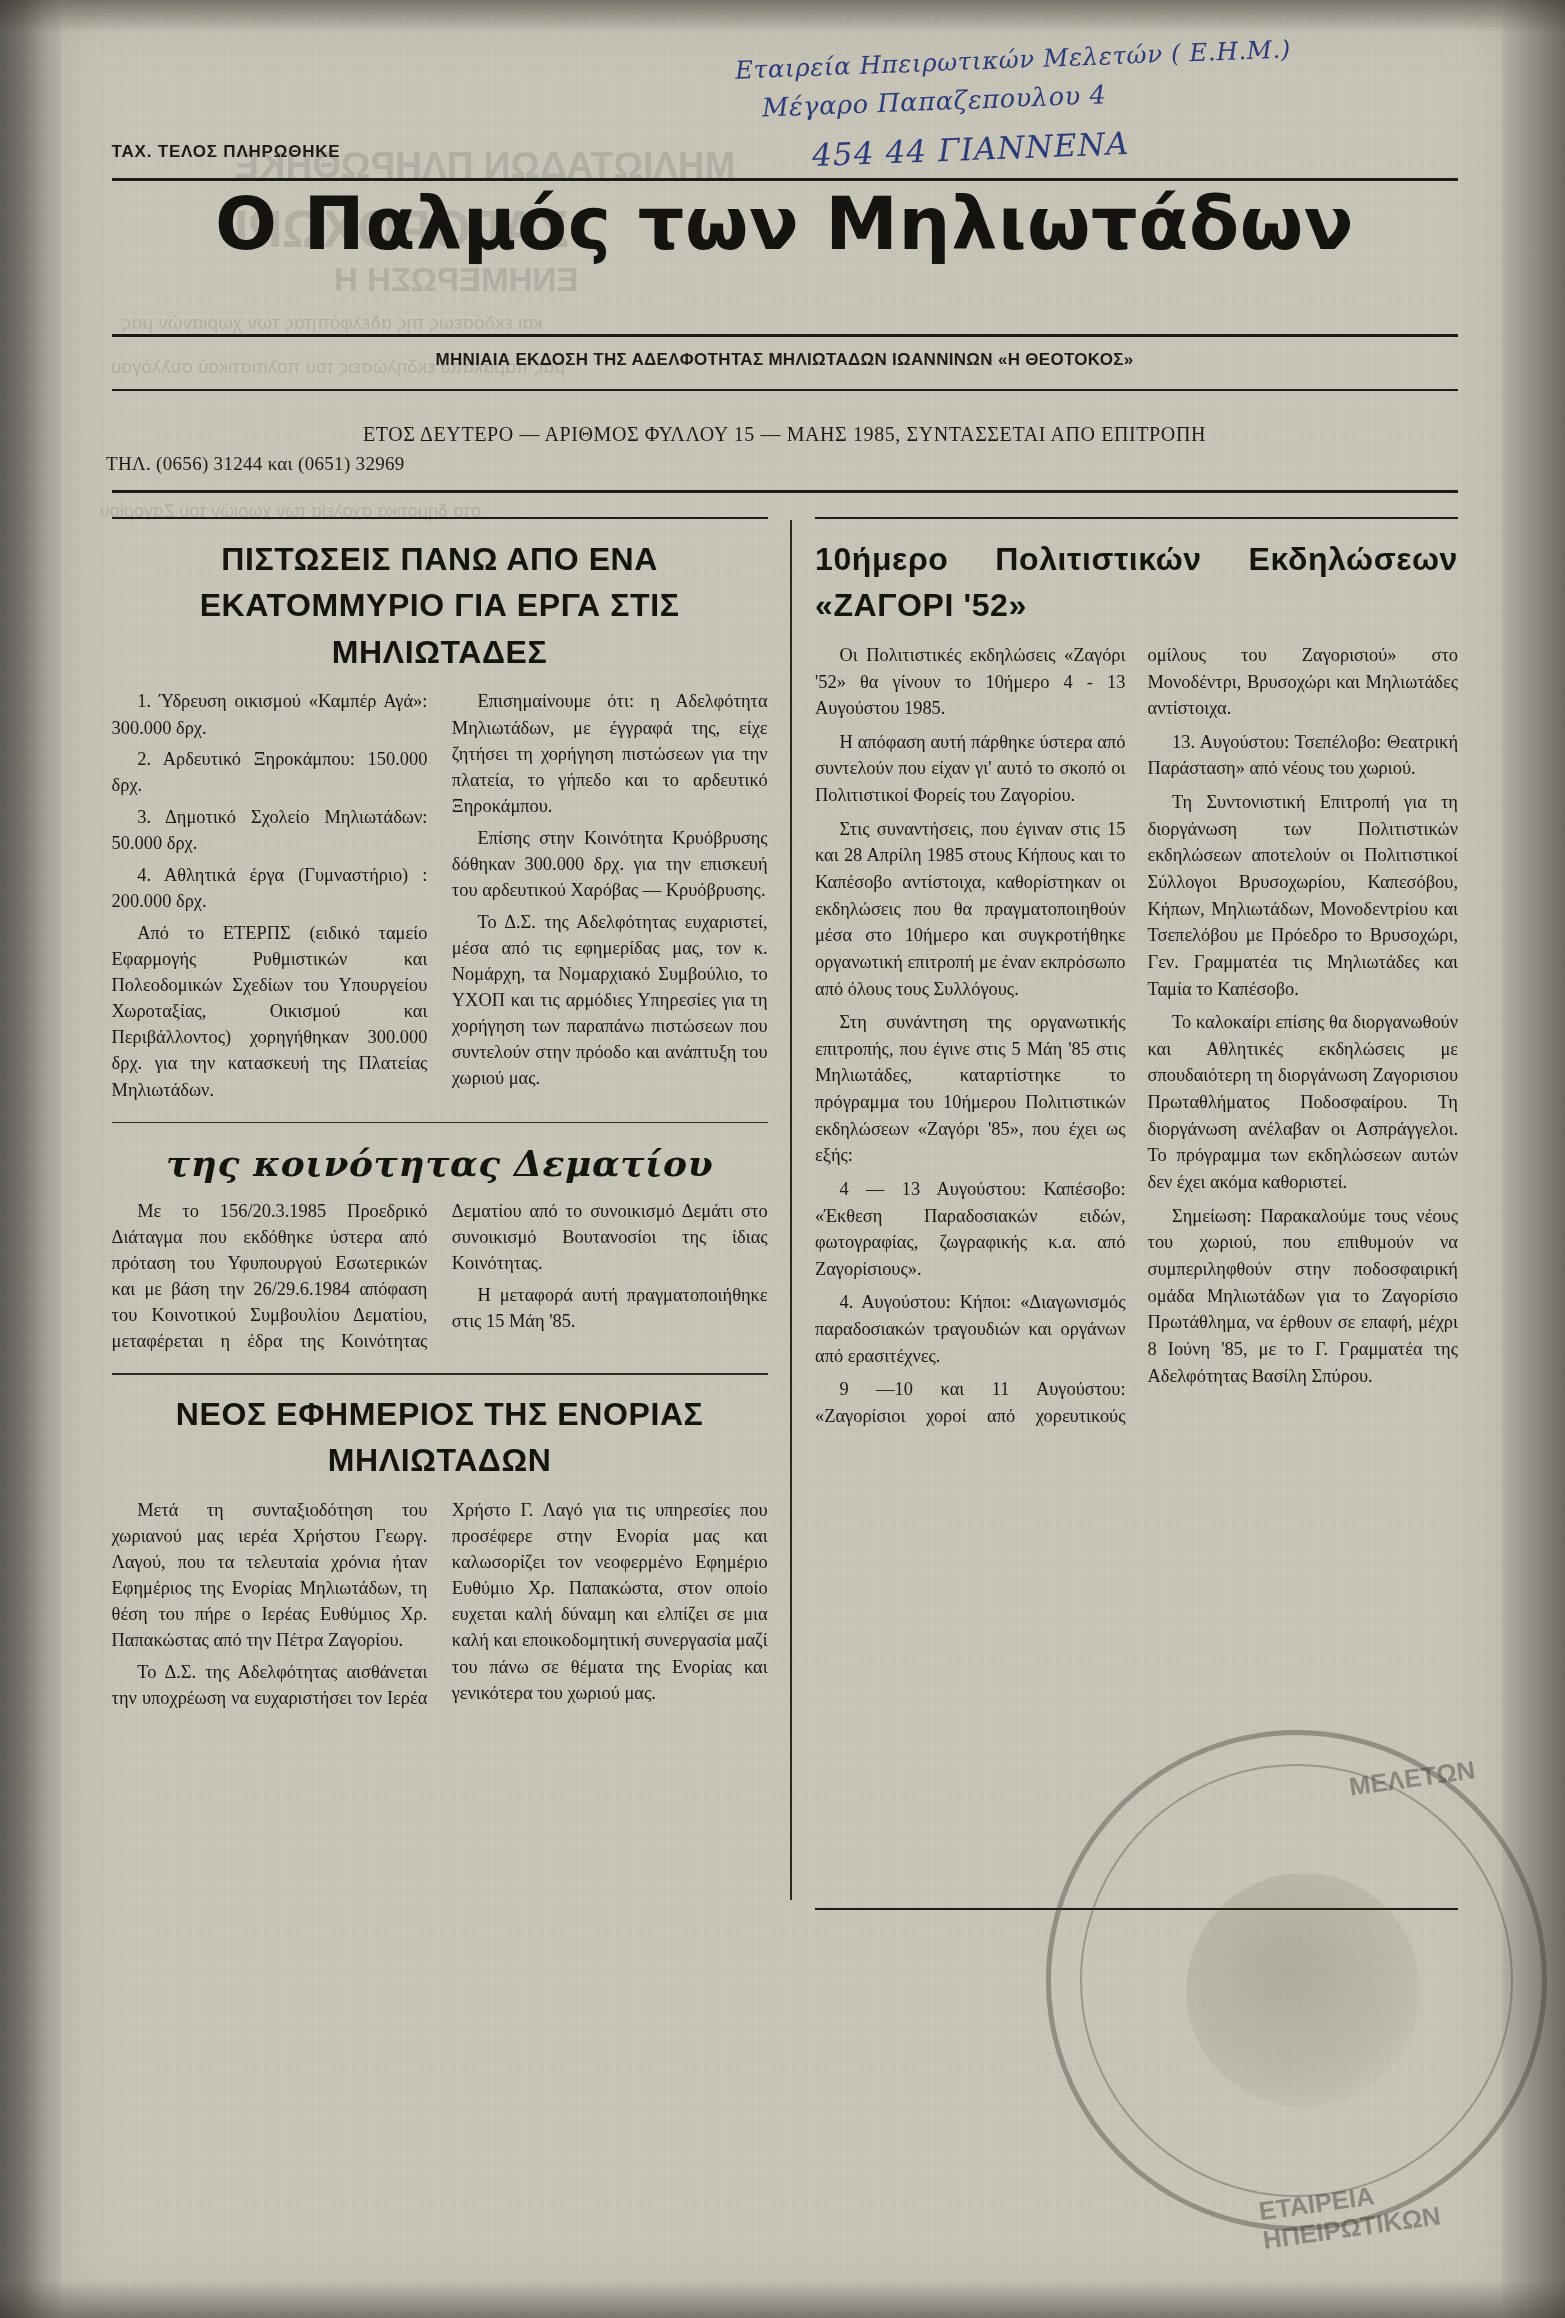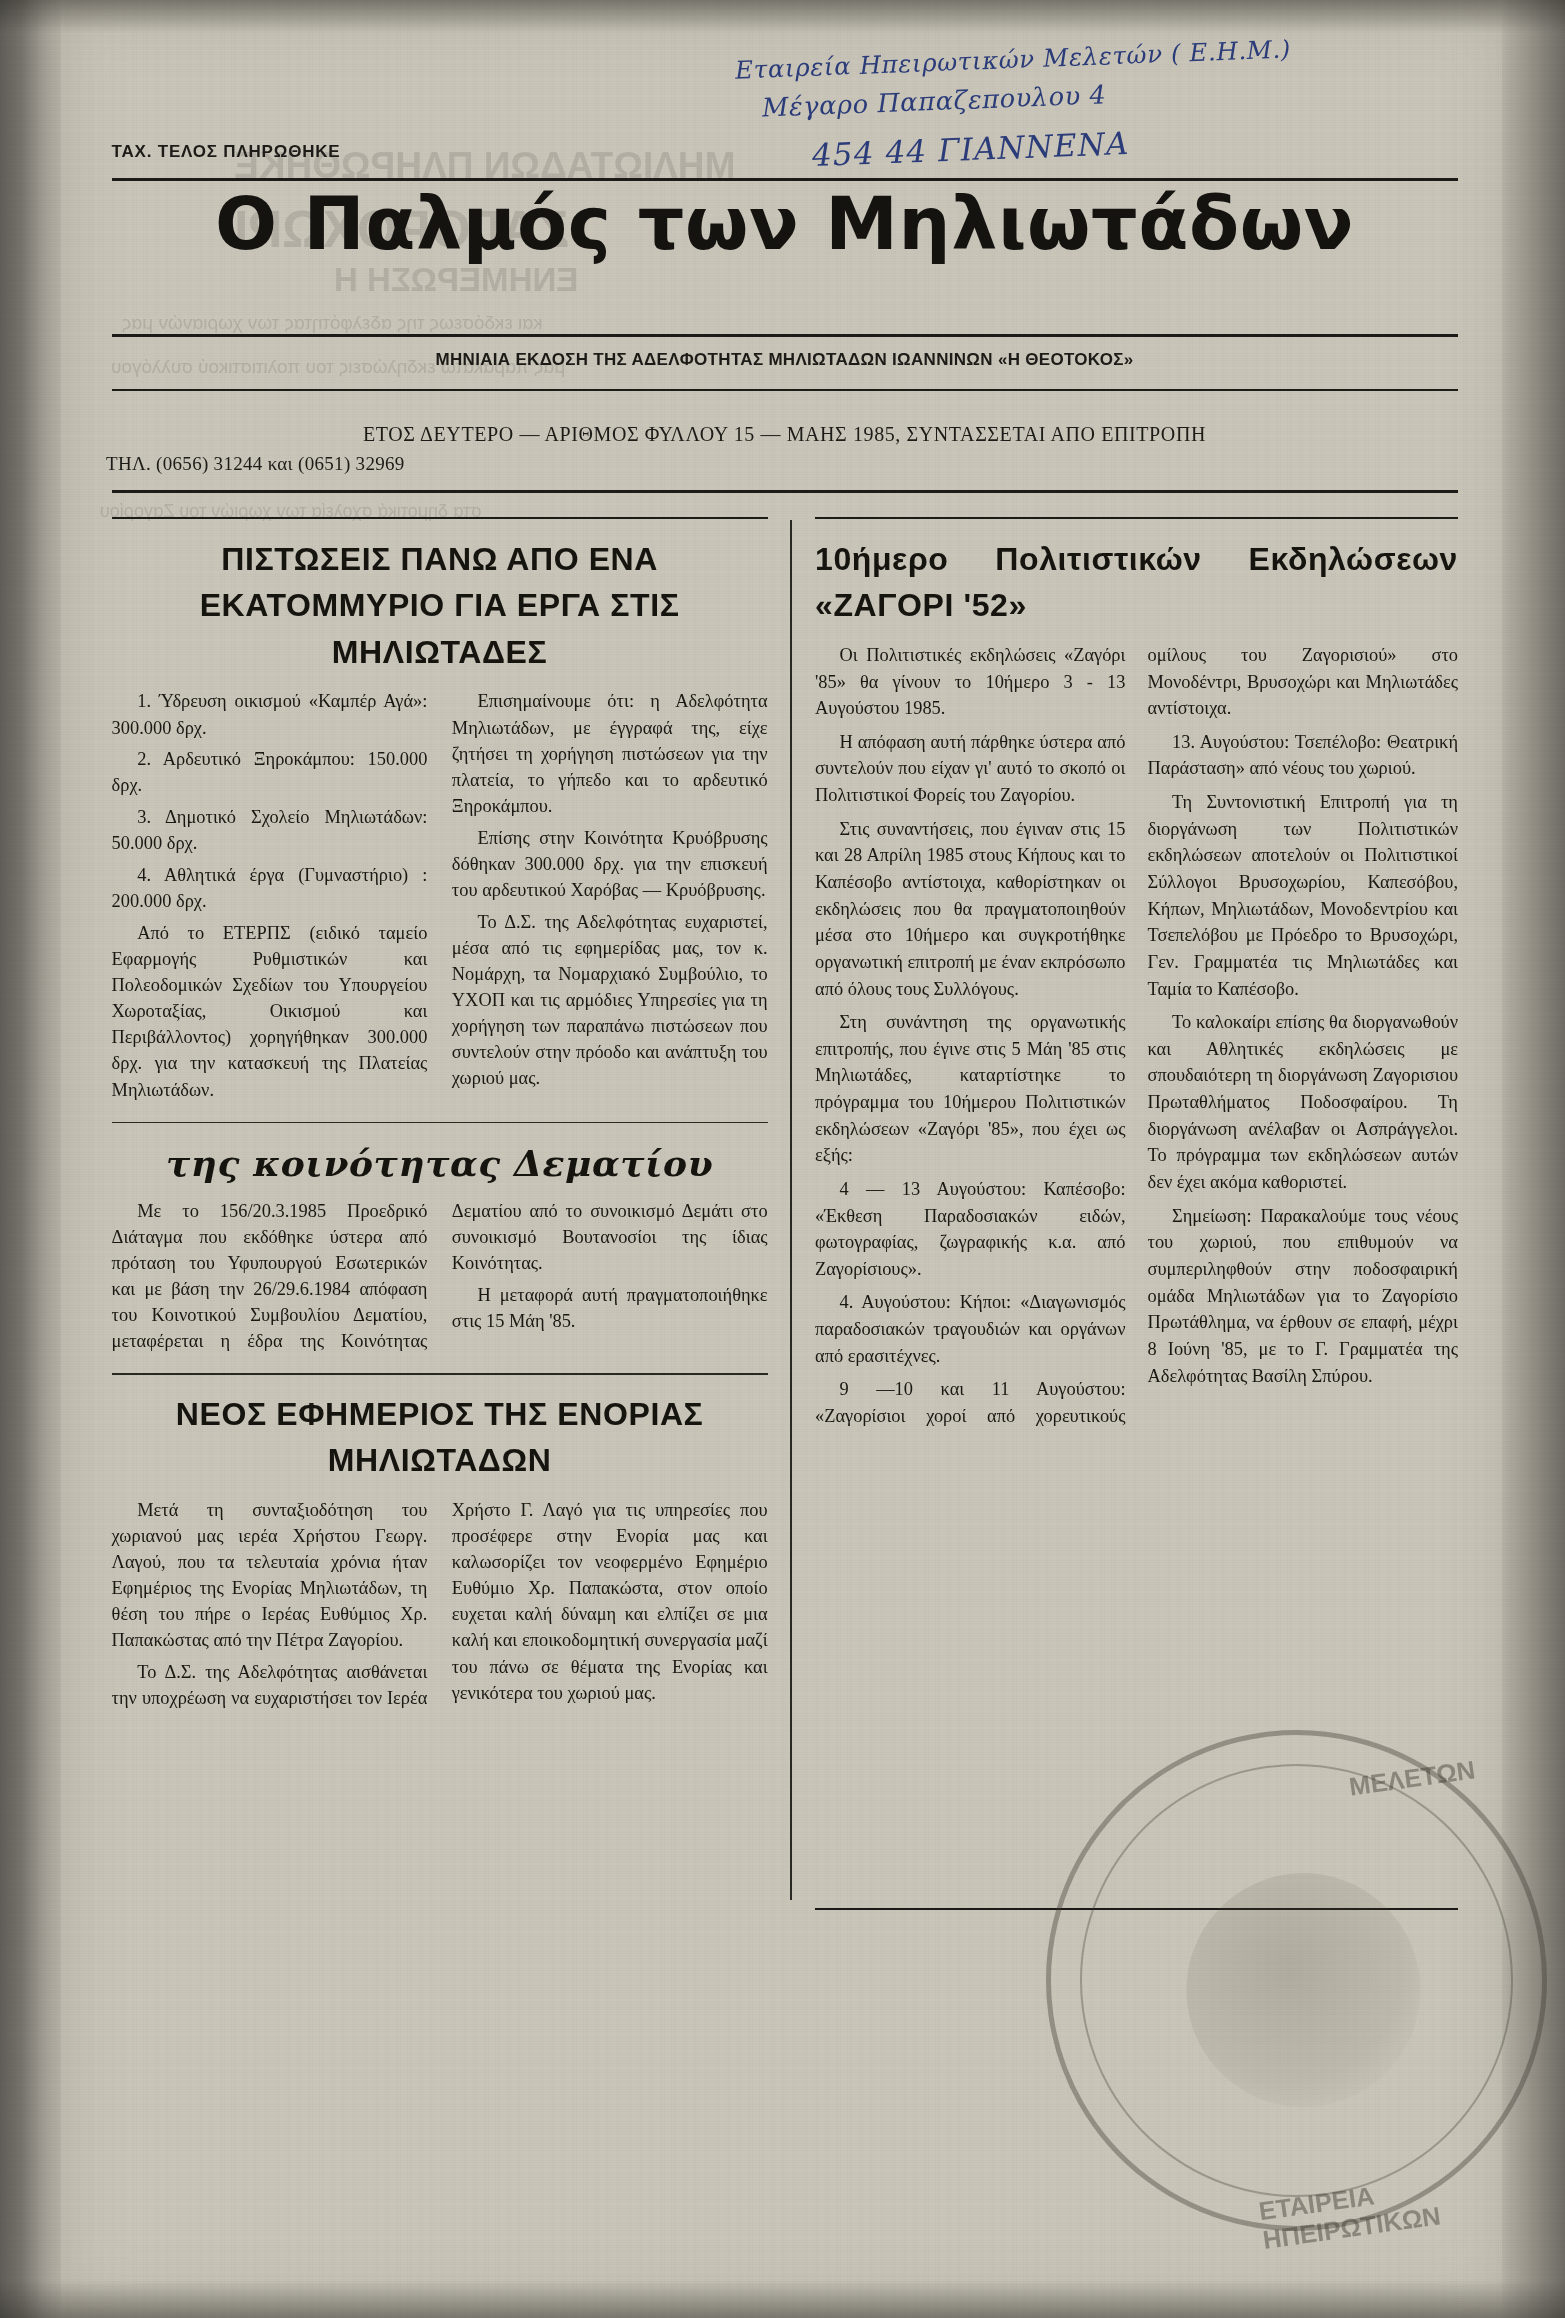--- a/index.html
+++ b/index.html
@@ -352,21 +352,21 @@
       </div>
     </div>
 
     <div class="col-right">
 
       <div class="rule" style="position:relative; left:0; top:0; width:643px; height:2.2px; margin-bottom:16.7px;"></div>
 
       <h2 class="head left-align">10ήμερο Πολιτιστικών Εκδηλώσεων «ΖΑΓΟΡΙ '52»</h2>
 
       <div class="rcol-body">
-        <p>Οι Πολιτιστικές εκδηλώσεις «Ζαγόρι '85» θα γίνουν το 10ήμερο 3 - 13 Αυγούστου 1985.</p>
+        <p>Οι Πολιτιστικές εκδηλώσεις «Ζαγόρι '52» θα γίνουν το 10ήμερο 4 - 13 Αυγούστου 1985.</p>
         <p>Η απόφαση αυτή πάρθηκε ύστερα από συντελούν που είχαν γι' αυτό το σκοπό οι Πολιτιστικοί Φορείς του Ζαγορίου.</p>
         <p>Στις συναντήσεις, που έγιναν στις 15 και 28 Απρίλη 1985 στους Κήπους και το Καπέσοβο αντίστοιχα, καθορίστηκαν οι εκδηλώσεις που θα πραγματοποιηθούν μέσα στο 10ήμερο και συγκροτήθηκε οργανωτική επιτροπή με έναν εκπρόσωπο από όλους τους Συλλόγους.</p>
         <p>Στη συνάντηση της οργανωτικής επιτροπής, που έγινε στις 5 Μάη '85 στις Μηλιωτάδες, καταρτίστηκε το πρόγραμμα του 10ήμερου Πολιτιστικών εκδηλώσεων «Ζαγόρι '85», που έχει ως εξής:</p>
         <p>4 — 13 Αυγούστου: Καπέσοβο: «Έκθεση Παραδοσιακών ειδών, φωτογραφίας, ζωγραφικής κ.α. από Ζαγορίσιους».</p>
         <p>4. Αυγούστου: Κήποι: «Διαγωνισμός παραδοσιακών τραγουδιών και οργάνων από ερασιτέχνες.</p>
         <p>9 —10 και 11 Αυγούστου: «Ζαγορίσιοι χοροί από χορευτικούς ομίλους του Ζαγορισιού» στο Μονοδέντρι, Βρυσοχώρι και Μηλιωτάδες αντίστοιχα.</p>
         <p>13. Αυγούστου: Τσεπέλοβο: Θεατρική Παράσταση» από νέους του χωριού.</p>
         <p>Τη Συντονιστική Επιτροπή για τη διοργάνωση των Πολιτιστικών εκδηλώσεων αποτελούν οι Πολιτιστικοί Σύλλογοι Βρυσοχωρίου, Καπεσόβου, Κήπων, Μηλιωτάδων, Μονοδεντρίου και Τσεπελόβου με Πρόεδρο το Βρυσοχώρι, Γεν. Γραμματέα τις Μηλιωτάδες και Ταμία το Καπέσοβο.</p>
         <p>Το καλοκαίρι επίσης θα διοργανωθούν και Αθλητικές εκδηλώσεις με σπουδαιότερη τη διοργάνωση Ζαγορισιου Πρωταθλήματος Ποδοσφαίρου. Τη διοργάνωση ανέλαβαν οι Ασπράγγελοι. Το πρόγραμμα των εκδηλώσεων αυτών δεν έχει ακόμα καθοριστεί.</p>
         <p>Σημείωση: Παρακαλούμε τους νέους του χωριού, που επιθυμούν να συμπεριληφθούν στην ποδοσφαιρική ομάδα Μηλιωτάδων για το Ζαγορίσιο Πρωτάθλημα, να έρθουν σε επαφή, μέχρι 8 Ιούνη '85, με το Γ. Γραμματέα της Αδελφότητας Βασίλη Σπύρου.</p>

